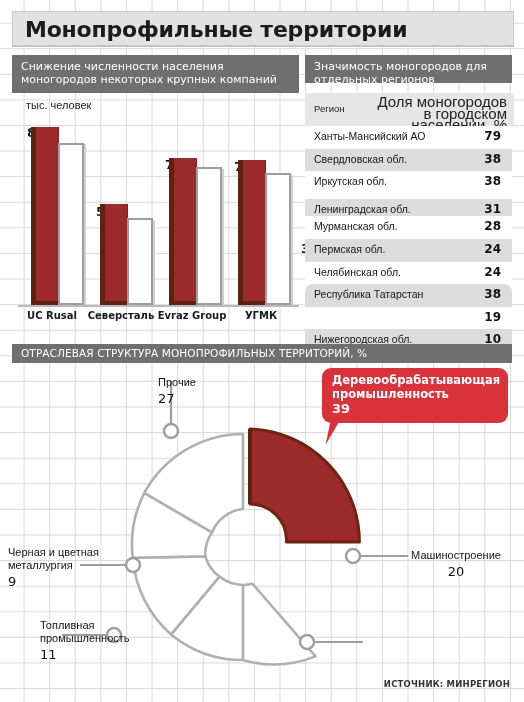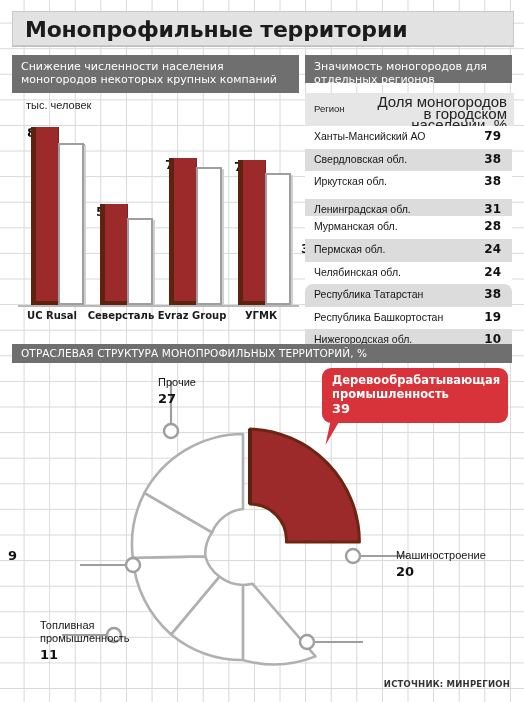--- a/index.html
+++ b/index.html
@@ -112,24 +112,24 @@
   }
   .callout .tail{
     position:absolute;left:6px;top:53px;width:0;height:0;
     border-left:9px solid #d8333a;border-right:9px solid transparent;
     border-bottom:24px solid transparent;
     transform:skewX(-12deg);
   }
 
   .plabel{position:absolute;font-size:11px;line-height:13px;color:#141414;}
   .plabel .n{
-    display:block;margin-top:3px;font-size:13px;font-weight:bold;color:#111;
-    font-family:"DejaVu Sans","Liberation Sans",sans-serif;
-  }
-  .plabel.right{text-align:left;}
+    display:block;margin-top:3px;font-size:13px;font-weight:normal;color:#111;
+    font-family:"DejaVu Sans","Liberation Sans",sans-serif;
+  }
+  .plabel.right{text-align:center;}
   .plabel.left{text-align:left;}
 
   .source{
     position:absolute;right:14px;top:679px;font-size:8.5px;font-weight:bold;
     letter-spacing:0.2px;color:#333;
     font-family:"DejaVu Sans","Liberation Sans",sans-serif;
   }
 </style>
 </head>
 <body>
@@ -226,21 +226,20 @@
     </div>
     <div class="trow even" style="top:206.6px;">
       <div class="name">Челябинская обл.</div>
       <div class="val">24</div>
     </div>
     <div class="trow odd" style="top:229.2px;border-radius:8px;">
       <div class="name">Республика Татарстан</div>
       <div class="val">38</div>
     </div>
     <div class="trow even" style="top:251.8px;">
-      <div class="name">Республика Башкортостан</div>
       <div class="val">19</div>
     </div>
     <div class="trow odd" style="top:274.4px;">
       <div class="name">Нижегородская обл.</div>
       <div class="val">10</div>
     </div>
   </div>
 
   <div class="hdr pie-hdr">ОТРАСЛЕВАЯ СТРУКТУРА МОНОПРОФИЛЬНЫХ ТЕРРИТОРИЙ, %</div>
 
@@ -288,20 +287,21 @@
     <div class="num">39</div>
     <div class="tail"></div>
   </div>
 
   <div class="plabel left" style="left:158px;top:376px;">
     <span>Прочие</span>
     <span class="n">27</span>
   </div>
 
   <div class="plabel left" style="left:8px;top:546px;width:118px;">
+    <span>Черная и цветная металлургия</span>
     <span class="n">9</span>
   </div>
 
   <div class="plabel left" style="left:40px;top:619px;width:112px;">
     <span>Топливная промышленность</span>
     <span class="n">11</span>
   </div>
 
   <div class="plabel right" style="left:396px;top:549px;width:120px;">
     <span>Машиностроение</span>

